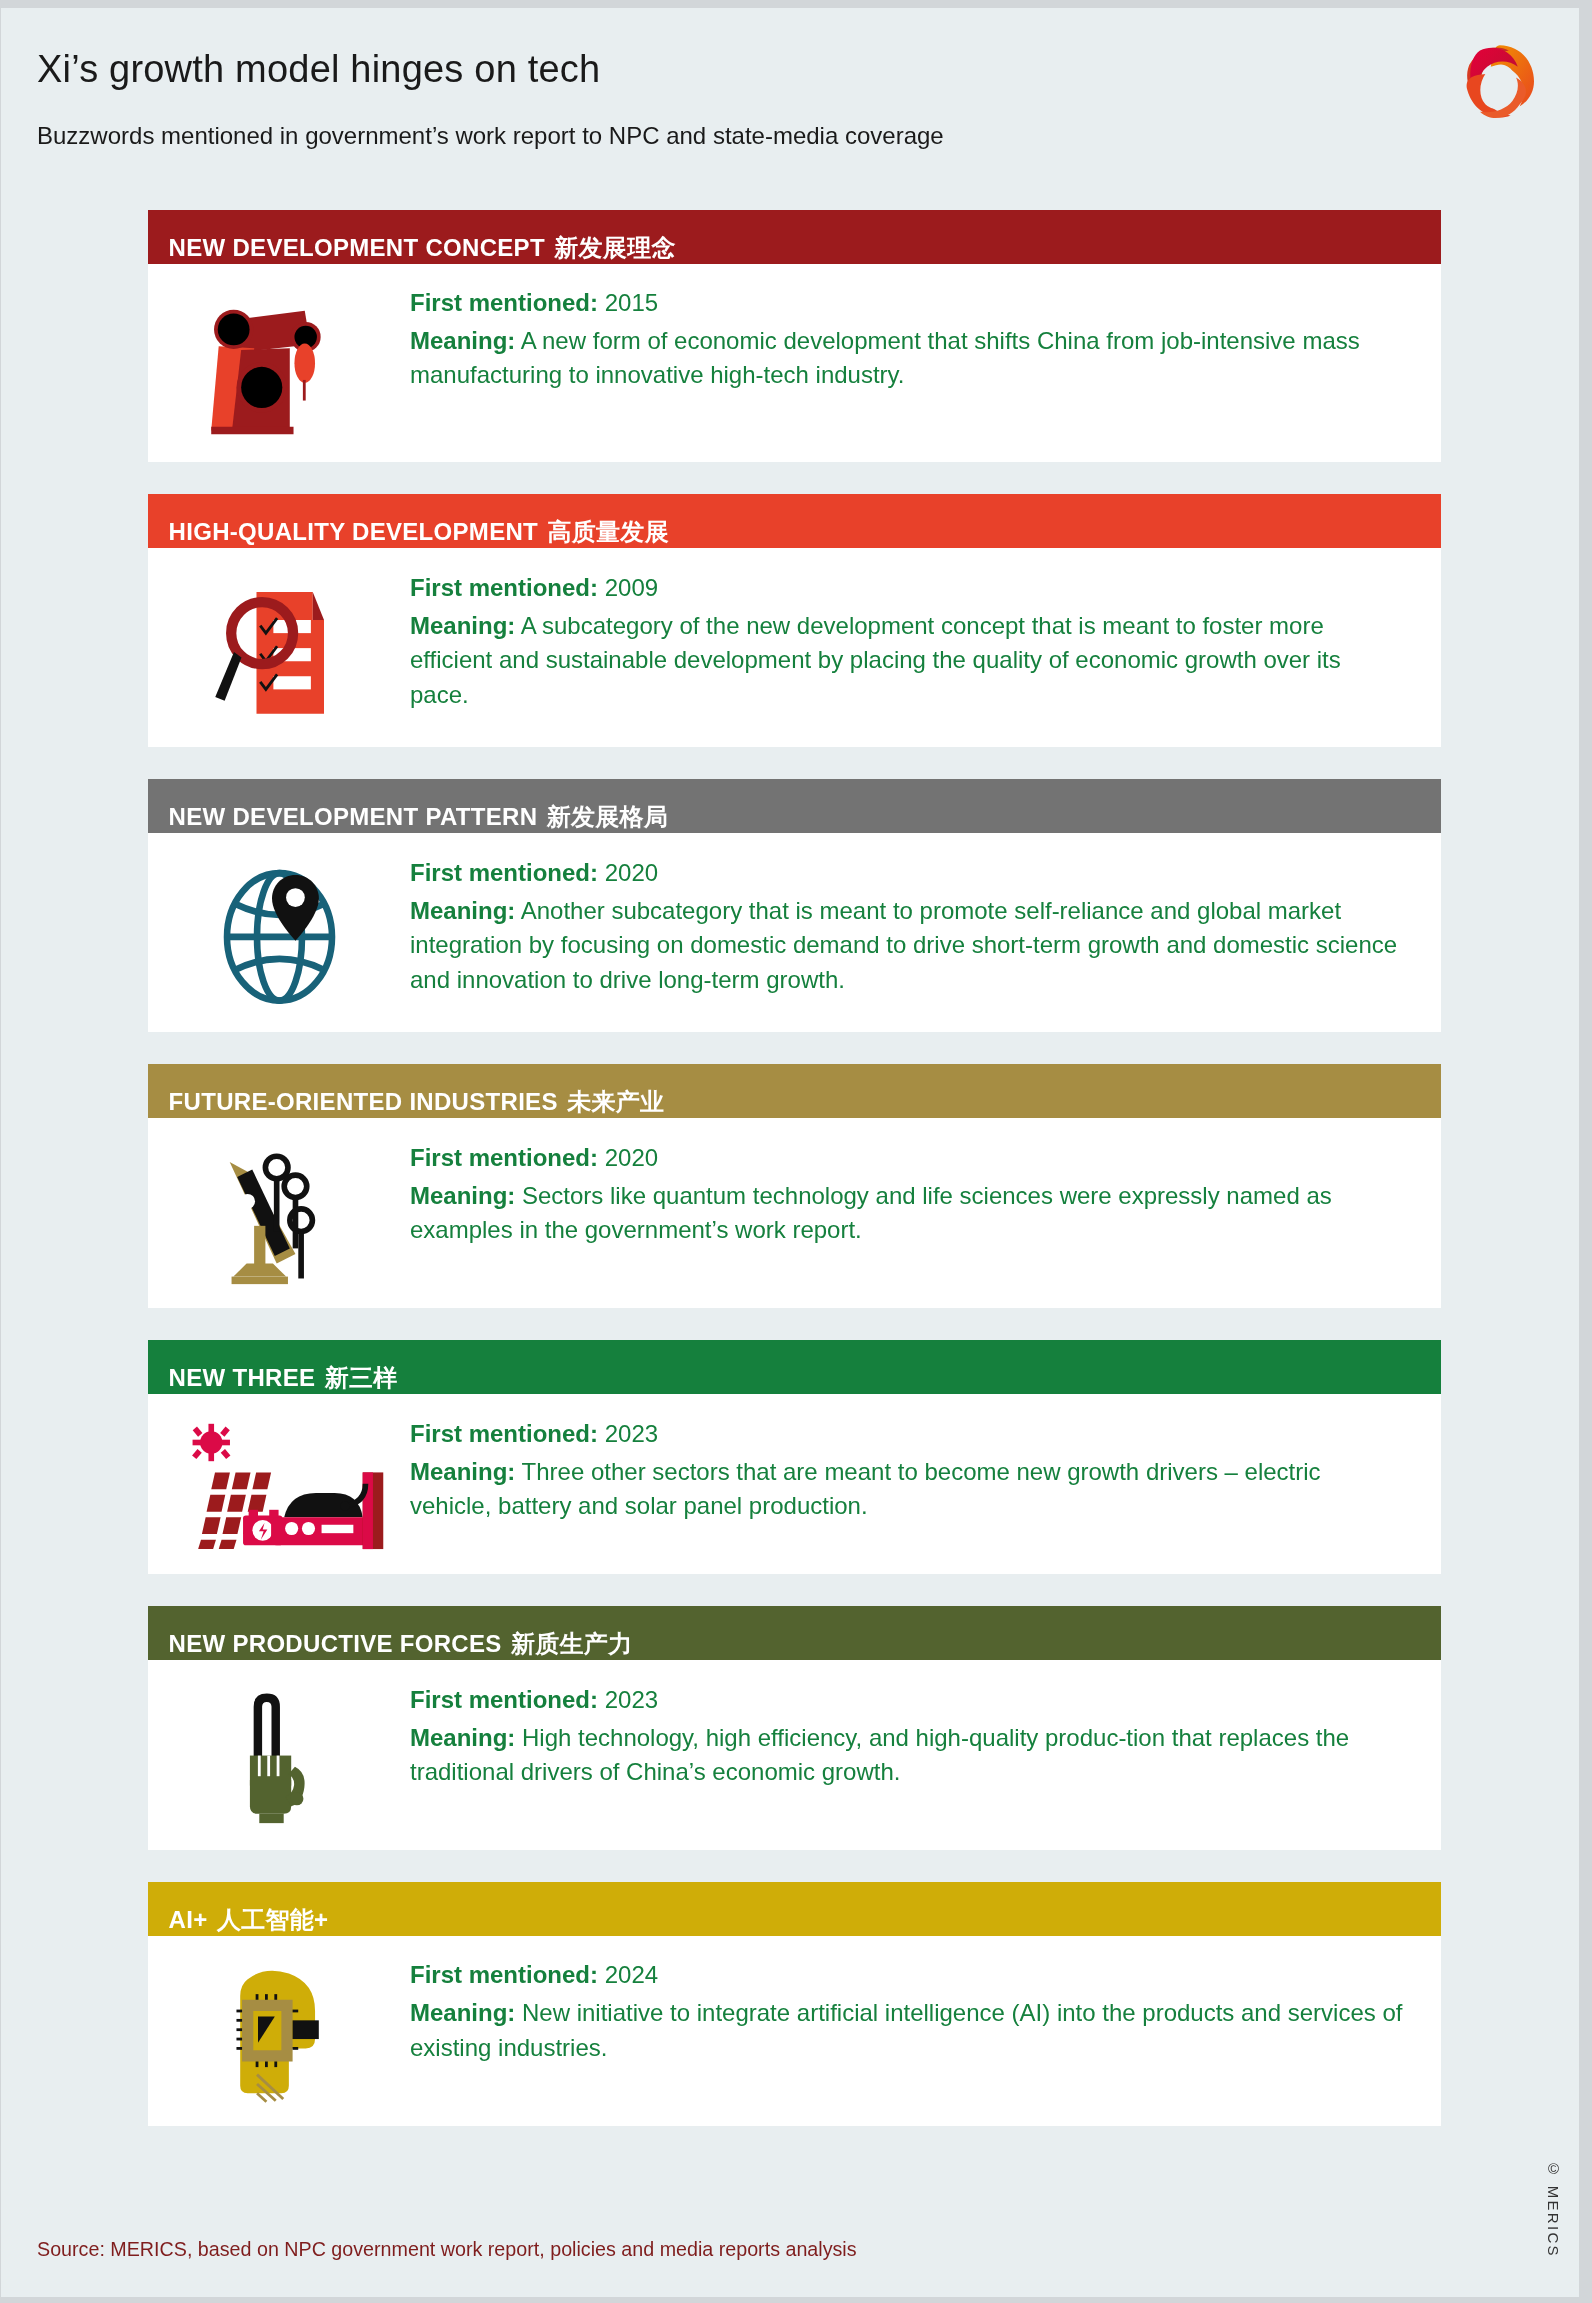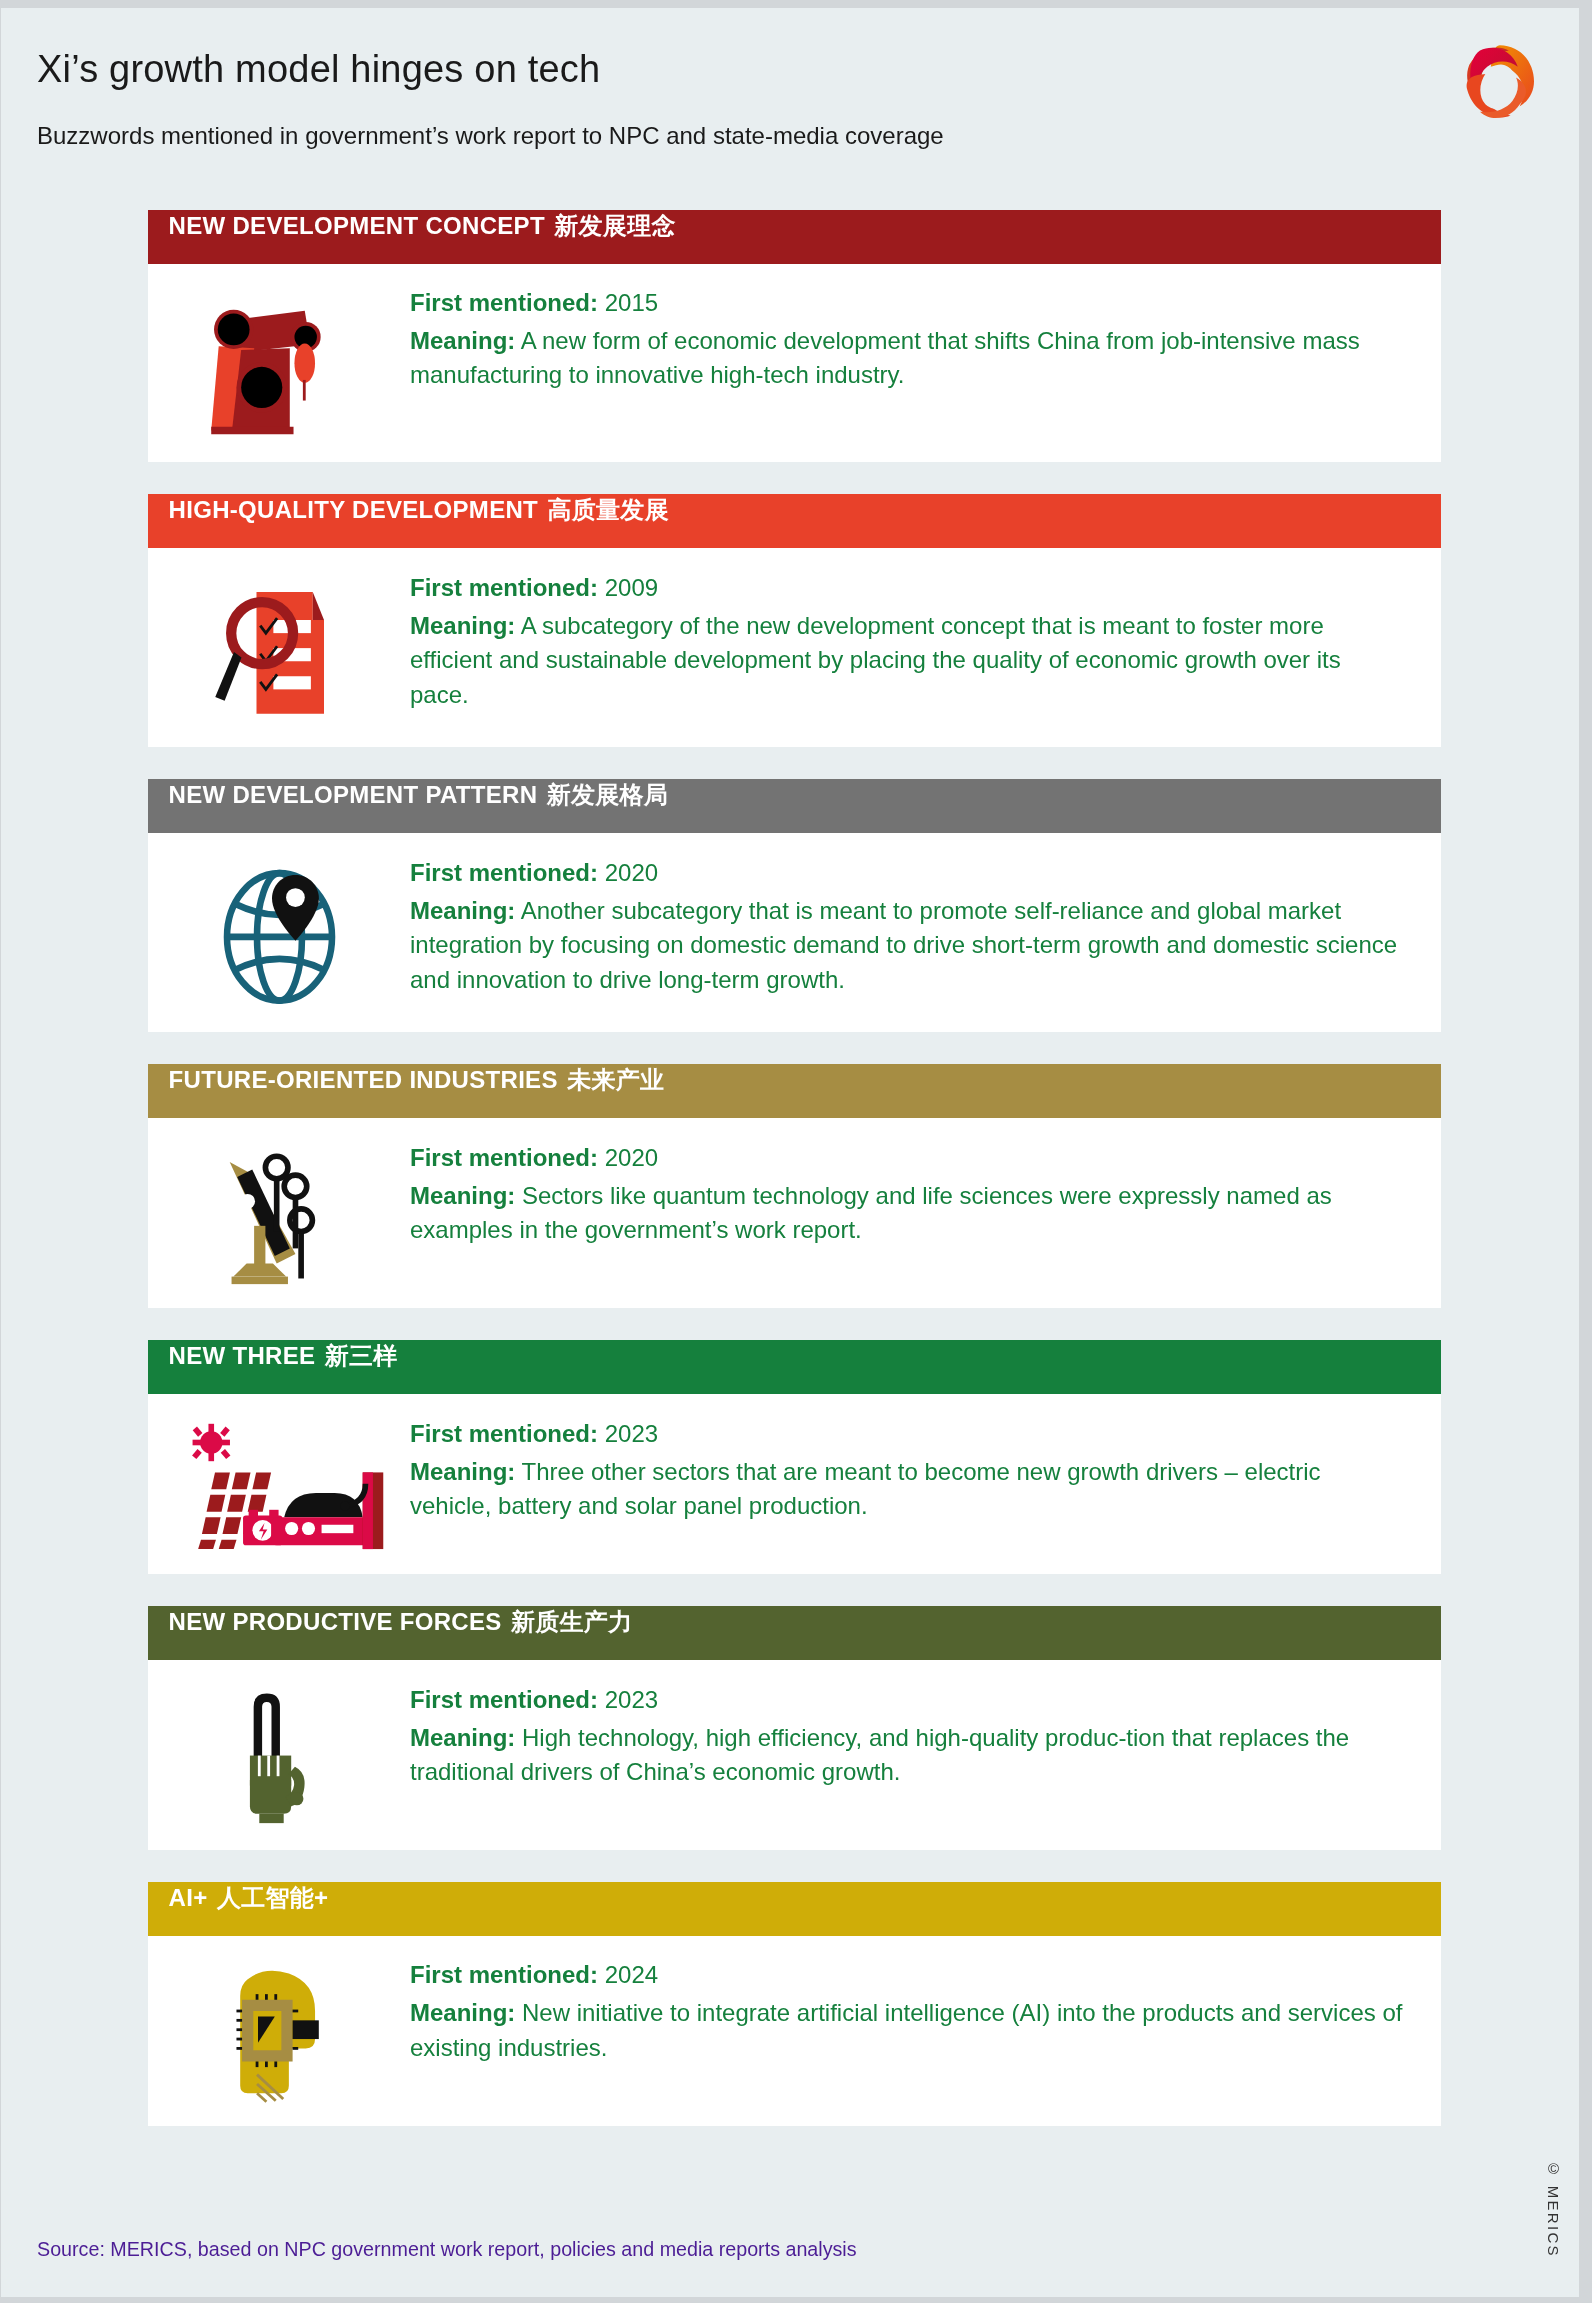--- a/index.html
+++ b/index.html
@@ -47,21 +47,21 @@
   .cards {
     position: absolute;
     left: 147px;
     top: 202px;
     width: 1293px;
   }
   .card { width: 100%; margin-bottom: 32px; }
   .card-header {
     height: 54px;
     display: flex;
-    align-items: flex-start;
+    align-items: flex-end;
     padding-left: 20.6px;
   }
   .card-title {
     color: #ffffff;
     font-size: 24px;
     font-weight: 700;
     letter-spacing: 0.3px;
     white-space: nowrap;
   }
   .card-title .cn { margin-left: 9.4px; font-weight: 700; }
@@ -92,21 +92,21 @@
   }
   .line .lbl { font-weight: 700; }
   .meaning { margin-top: 3.7px; }
 
   
   .source {
     position: absolute;
     left: 36px;
     bottom: 36px;
     font-size: 19.7px;
-    color: #4c1d95;
+    color: #7f1d1d;
     white-space: nowrap;
   }
   .copyright {
     position: absolute;
     right: 17px;
     bottom: 39px;
     font-size: 15px;
     letter-spacing: 2.3px;
     color: #333333;
     writing-mode: vertical-rl;

